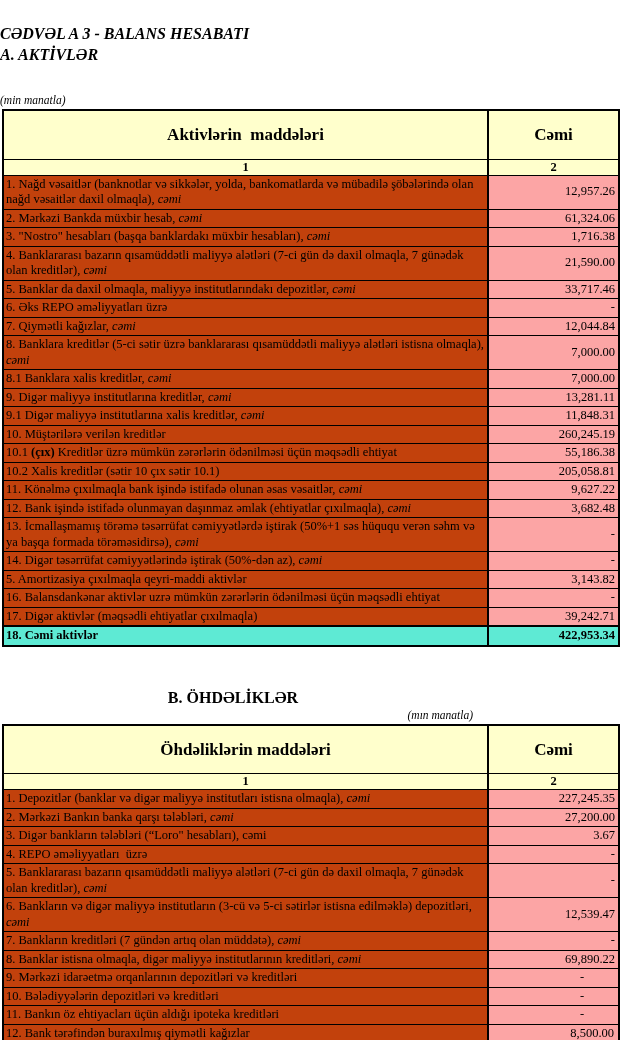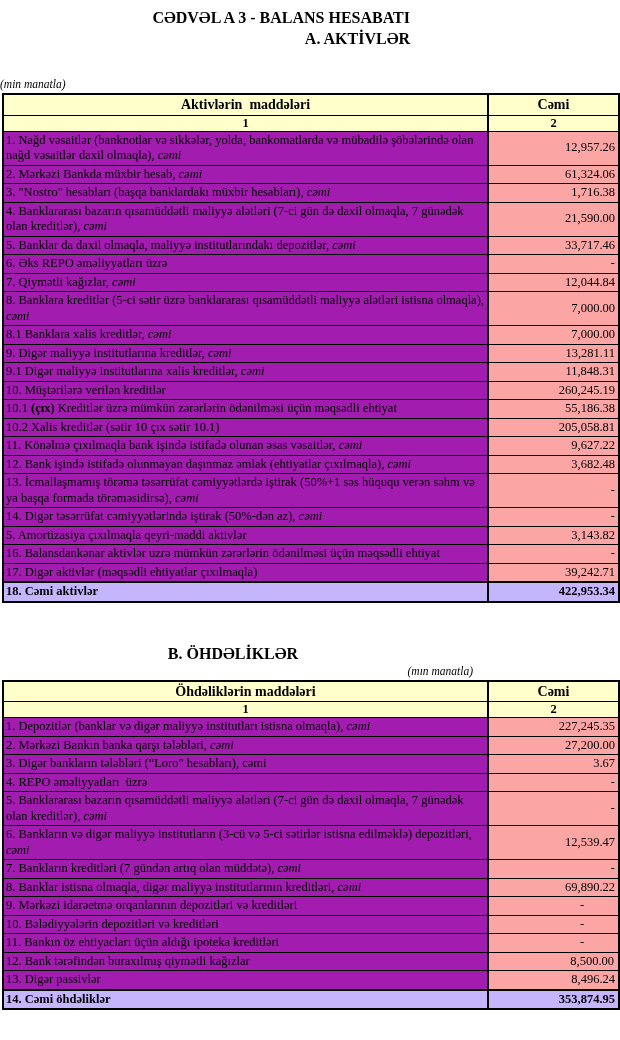--- a/index.html
+++ b/index.html
@@ -3,22 +3,22 @@
 <meta charset="utf-8">
 <style>
   html,body{margin:0;padding:0;}
   body{
     width:620px;height:1040px;background:#ffffff;color:#000;
     font-family:"Liberation Serif","DejaVu Serif",serif;
     overflow:hidden;
   }
   .doc{position:relative;width:620px;height:1040px;}
   .title-a{
-    width:410px;margin-top:7px;text-align:right;
-    font-weight:bold;font-size:16px;line-height:21px;
+    width:410px;margin-top:23px;text-align:left;
+    font-weight:bold;font-size:16px;line-height:21px;font-style:italic;
   }
   .unit-note{
     font-style:italic;font-size:11.5px;line-height:13px;
   }
   .note-a{width:606px;margin-top:29px;margin-bottom:2px;}
   .note-b{width:473px;text-align:right;margin-top:1px;margin-bottom:2px;font-family:Liberation Serif, serif;}
   .title-b{
     width:466px;margin-top:41px;text-align:center;
     font-weight:bold;font-size:16px;line-height:20px;
   }
@@ -35,33 +35,33 @@
   table.fin col.c1{width:485px;}
   table.fin col.c2{width:131px;}
   table.fin th,table.fin td{
     border:1px solid #000;
     padding:1px 3px 1px 2px;
     line-height:15.5px;
     overflow:hidden;
   }
   table.fin th{
     background:#ffffcc;text-align:center;
-    font-weight:bold;font-size:14px;padding:2px 2px;
+    font-weight:bold;font-size:17px;padding:16px 2px;
   }
   table.fin tr.subhead th{font-size:12.5px;padding:0 2px;line-height:15px;}
-  table.fin td.lbl{background:#a21caf;vertical-align:top;}
+  table.fin td.lbl{background:#c2410c;vertical-align:top;}
   table.fin td.val{
     background:#fca5a5;text-align:right;vertical-align:middle;
     border-left:2px solid #000;
   }
   table.fin th.val-h{border-left:2px solid #000;}
   table.fin td.val.center-dash{text-align:center;padding-left:60px;}
   table.fin td.val.pad{padding-right:4px;}
   table.fin tr.total td{
-    background:#c4b5fd;font-weight:bold;border-top:2px solid #000;
+    background:#5eead4;font-weight:bold;border-top:2px solid #000;
   }
   table.fin i{font-style:italic;}
   table.fin b{font-weight:bold;}
 </style>
 </head>
 <body>
 
 <div class="doc">
 
   <div class="title-a">

